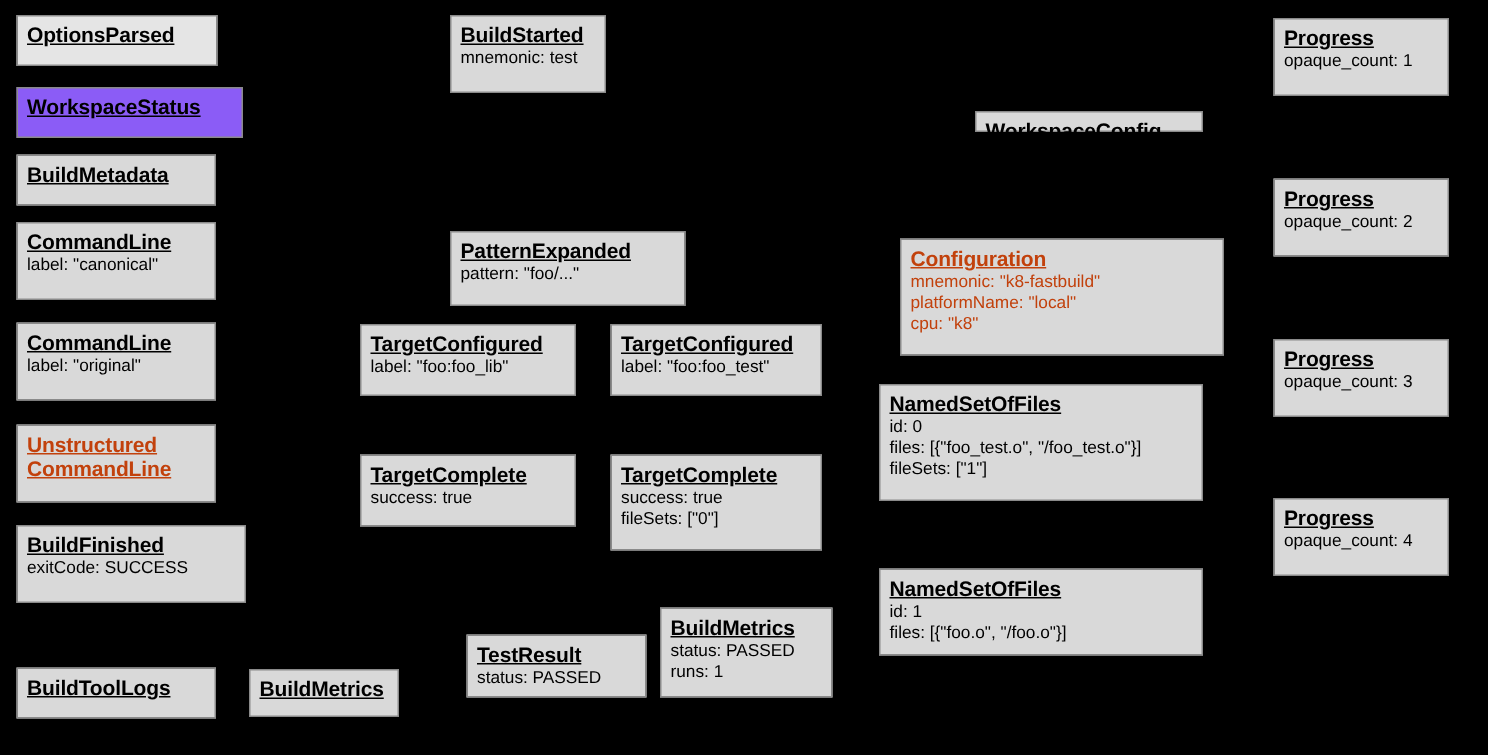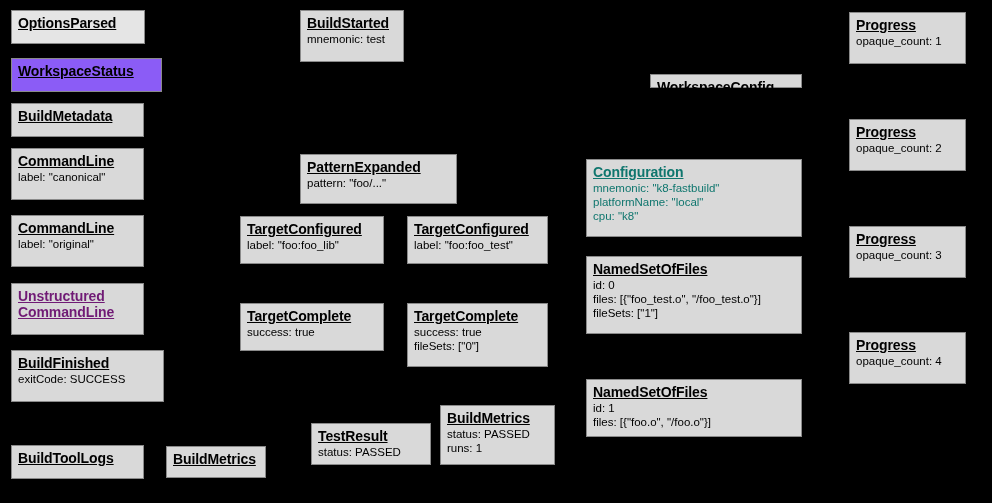--- a/index.html
+++ b/index.html
@@ -54,21 +54,21 @@
       <div class="node-title">BuildMetadata</div>
     </div>
     <div class="node" style="left: 11px; top: 148px; width: 133px; height: 52px; background: rgb(217, 217, 217); border-color: rgb(138, 138, 138); color: rgb(0, 0, 0);">
       <div class="node-title">CommandLine</div>
       <div class="node-fields">label: "canonical"</div>
     </div>
     <div class="node" style="left: 11px; top: 215px; width: 133px; height: 52px; background: rgb(217, 217, 217); border-color: rgb(138, 138, 138); color: rgb(0, 0, 0);">
       <div class="node-title">CommandLine</div>
       <div class="node-fields">label: "original"</div>
     </div>
-    <div class="node" style="left: 11px; top: 283px; width: 133px; height: 52px; background: rgb(217, 217, 217); border-color: rgb(138, 138, 138); color: #701a75;">
+    <div class="node" style="left: 11px; top: 283px; width: 133px; height: 52px; background: rgb(217, 217, 217); border-color: rgb(138, 138, 138); color: #c2410c;">
       <div class="node-title">Unstructured
 CommandLine</div>
     </div>
     <div class="node" style="left: 11px; top: 350px; width: 153px; height: 52px; background: rgb(217, 217, 217); border-color: rgb(138, 138, 138); color: rgb(0, 0, 0);">
       <div class="node-title">BuildFinished</div>
       <div class="node-fields">exitCode: SUCCESS</div>
     </div>
     <div class="node" style="left: 11px; top: 445px; width: 133px; height: 34px; background: rgb(217, 217, 217); border-color: rgb(138, 138, 138); color: rgb(0, 0, 0);">
       <div class="node-title">BuildToolLogs</div>
     </div>
@@ -105,21 +105,21 @@
       <div class="node-fields">status: PASSED</div>
     </div>
     <div class="node" style="left: 440px; top: 405px; width: 115px; height: 60px; background: rgb(217, 217, 217); border-color: rgb(138, 138, 138); color: rgb(0, 0, 0);">
       <div class="node-title">BuildMetrics</div>
       <div class="node-fields">status: PASSED
 runs: 1</div>
     </div>
     <div class="node" style="left: 650px; top: 74px; width: 152px; height: 14px; background: rgb(217, 217, 217); border-color: rgb(138, 138, 138); color: rgb(0, 0, 0);">
       <div class="node-title">WorkspaceConfig</div>
     </div>
-    <div class="node" style="left: 586px; top: 159px; width: 216px; height: 78px; background: rgb(217, 217, 217); border-color: rgb(138, 138, 138); color: #0f766e;">
+    <div class="node" style="left: 600px; top: 159px; width: 216px; height: 78px; background: rgb(217, 217, 217); border-color: rgb(138, 138, 138); color: #c2410c;">
       <div class="node-title">Configuration</div>
       <div class="node-fields">mnemonic: "k8-fastbuild"
 platformName: "local"
 cpu: "k8"</div>
     </div>
     <div class="node" style="left: 586px; top: 256px; width: 216px; height: 78px; background: rgb(217, 217, 217); border-color: rgb(138, 138, 138); color: rgb(0, 0, 0);">
       <div class="node-title">NamedSetOfFiles</div>
       <div class="node-fields">id: 0
 files: [{"foo_test.o", "/foo_test.o"}]
 fileSets: ["1"]</div>

